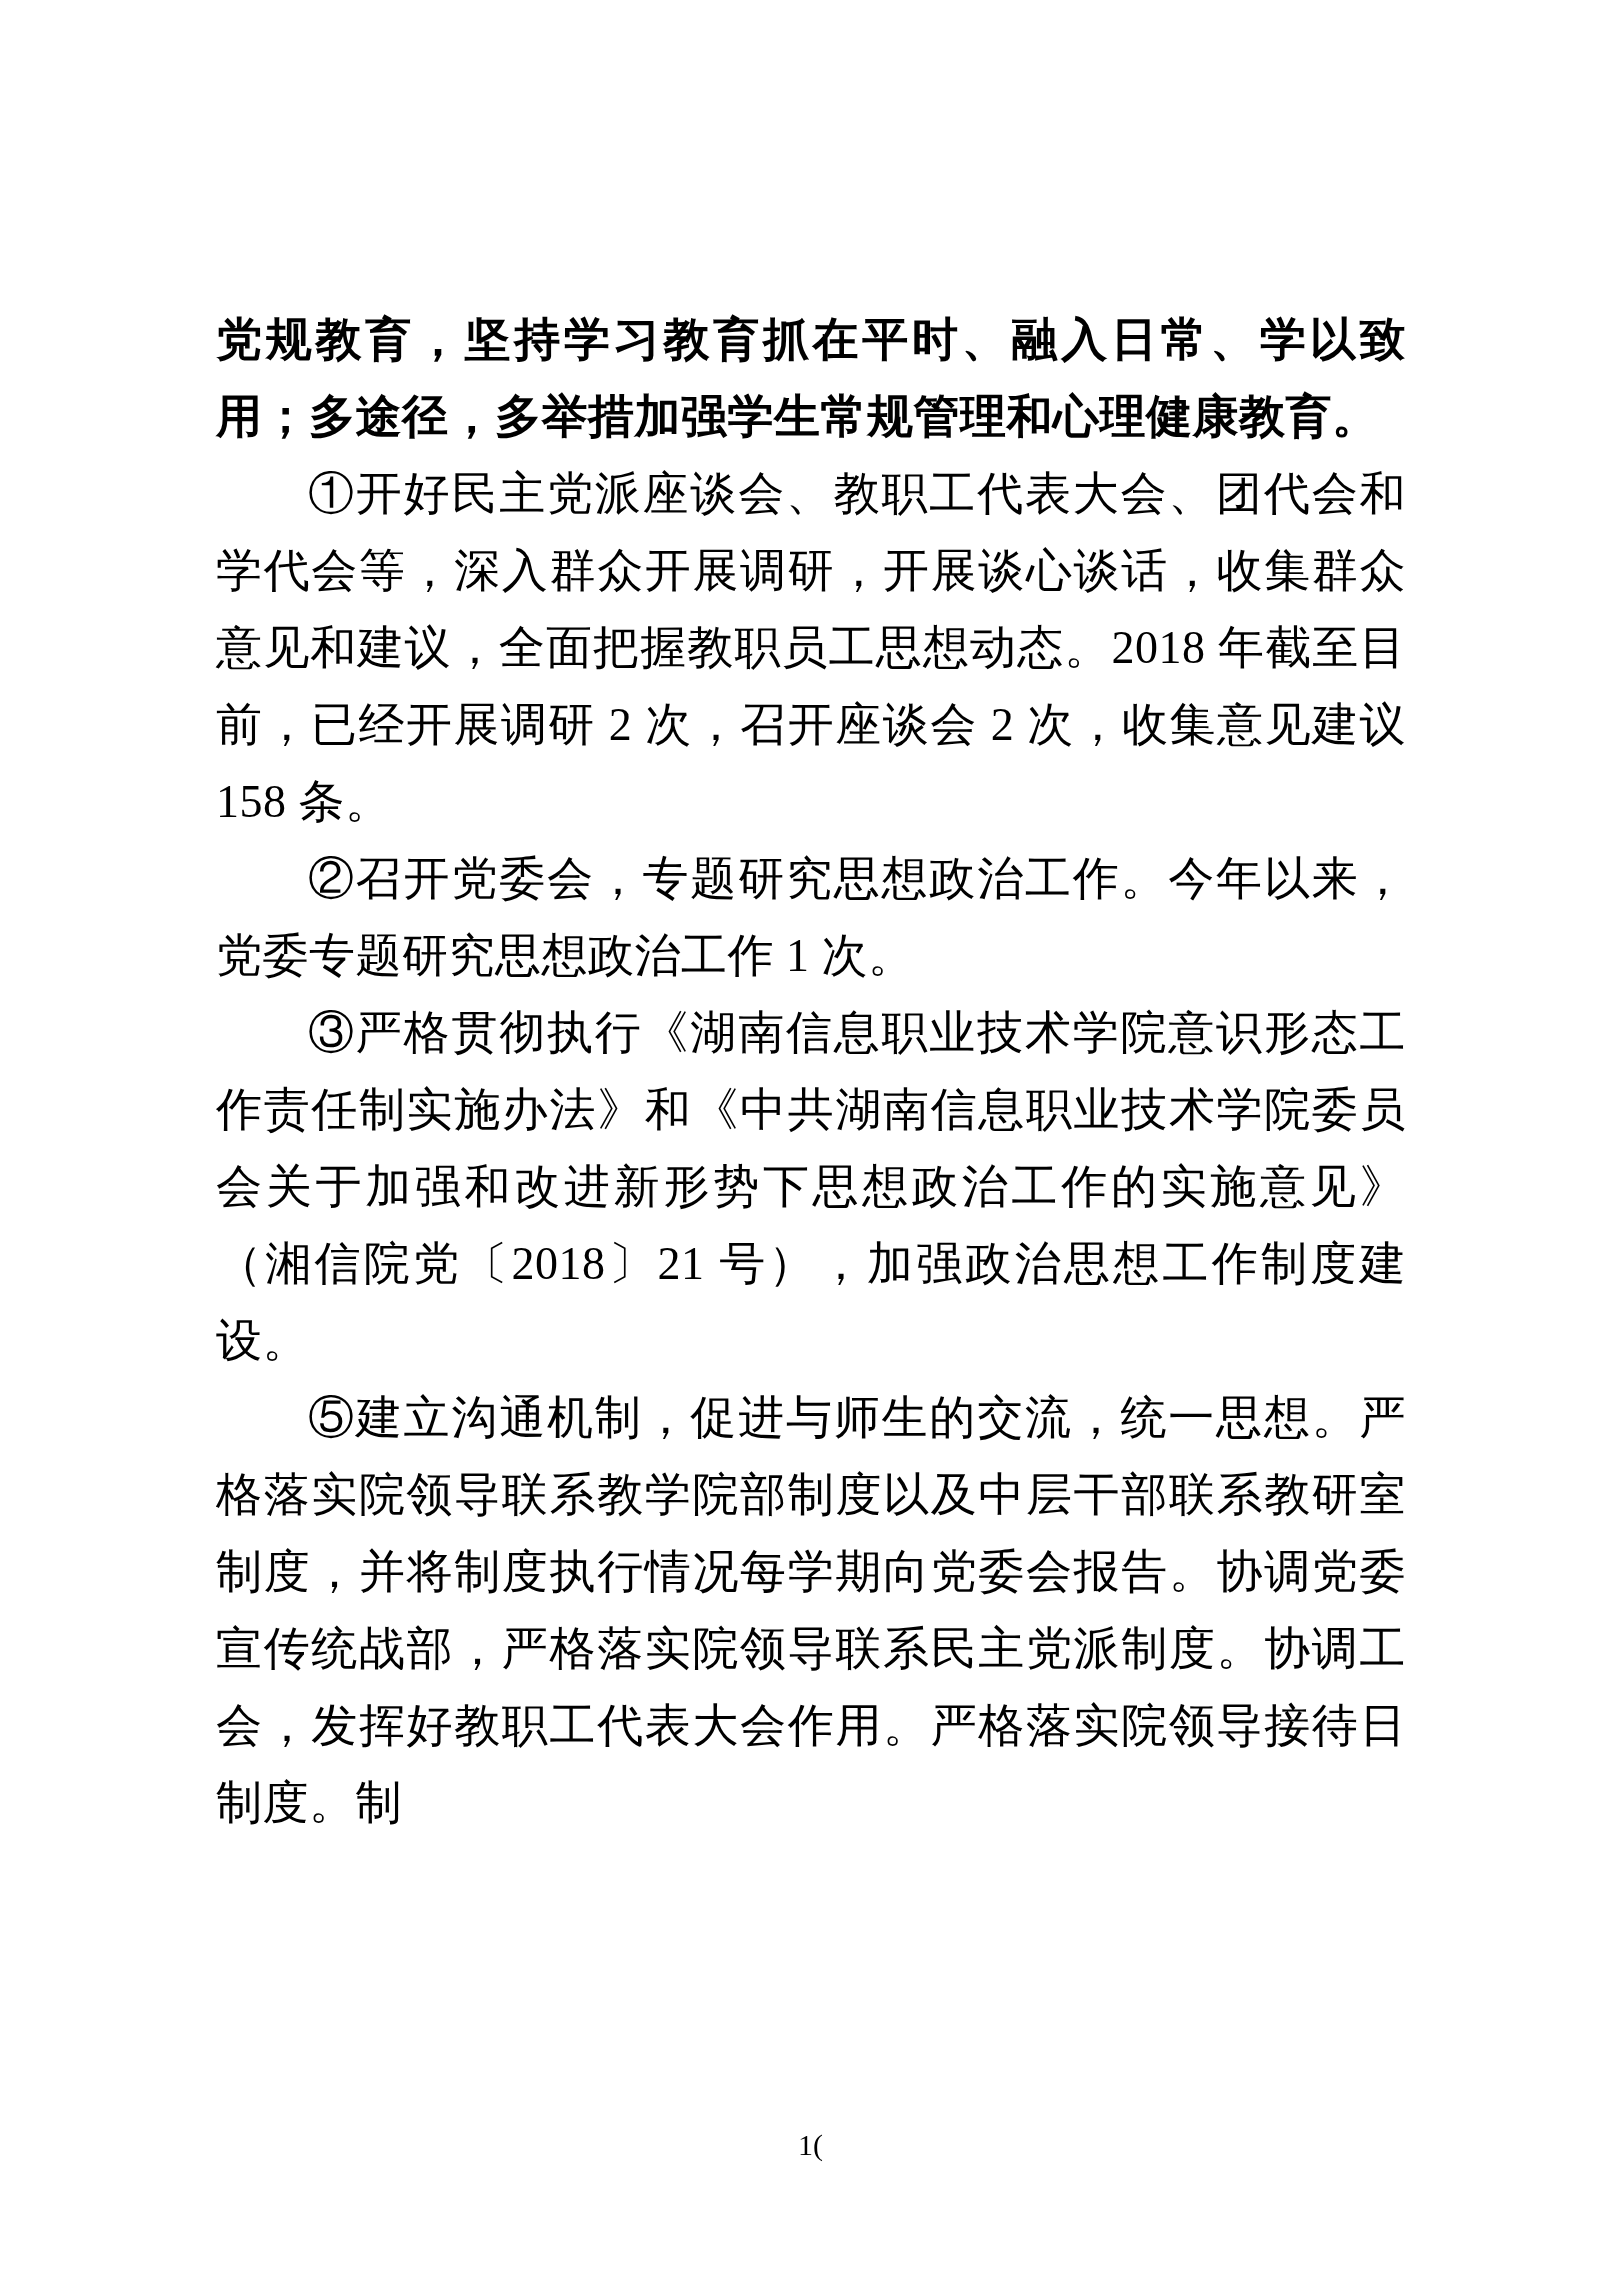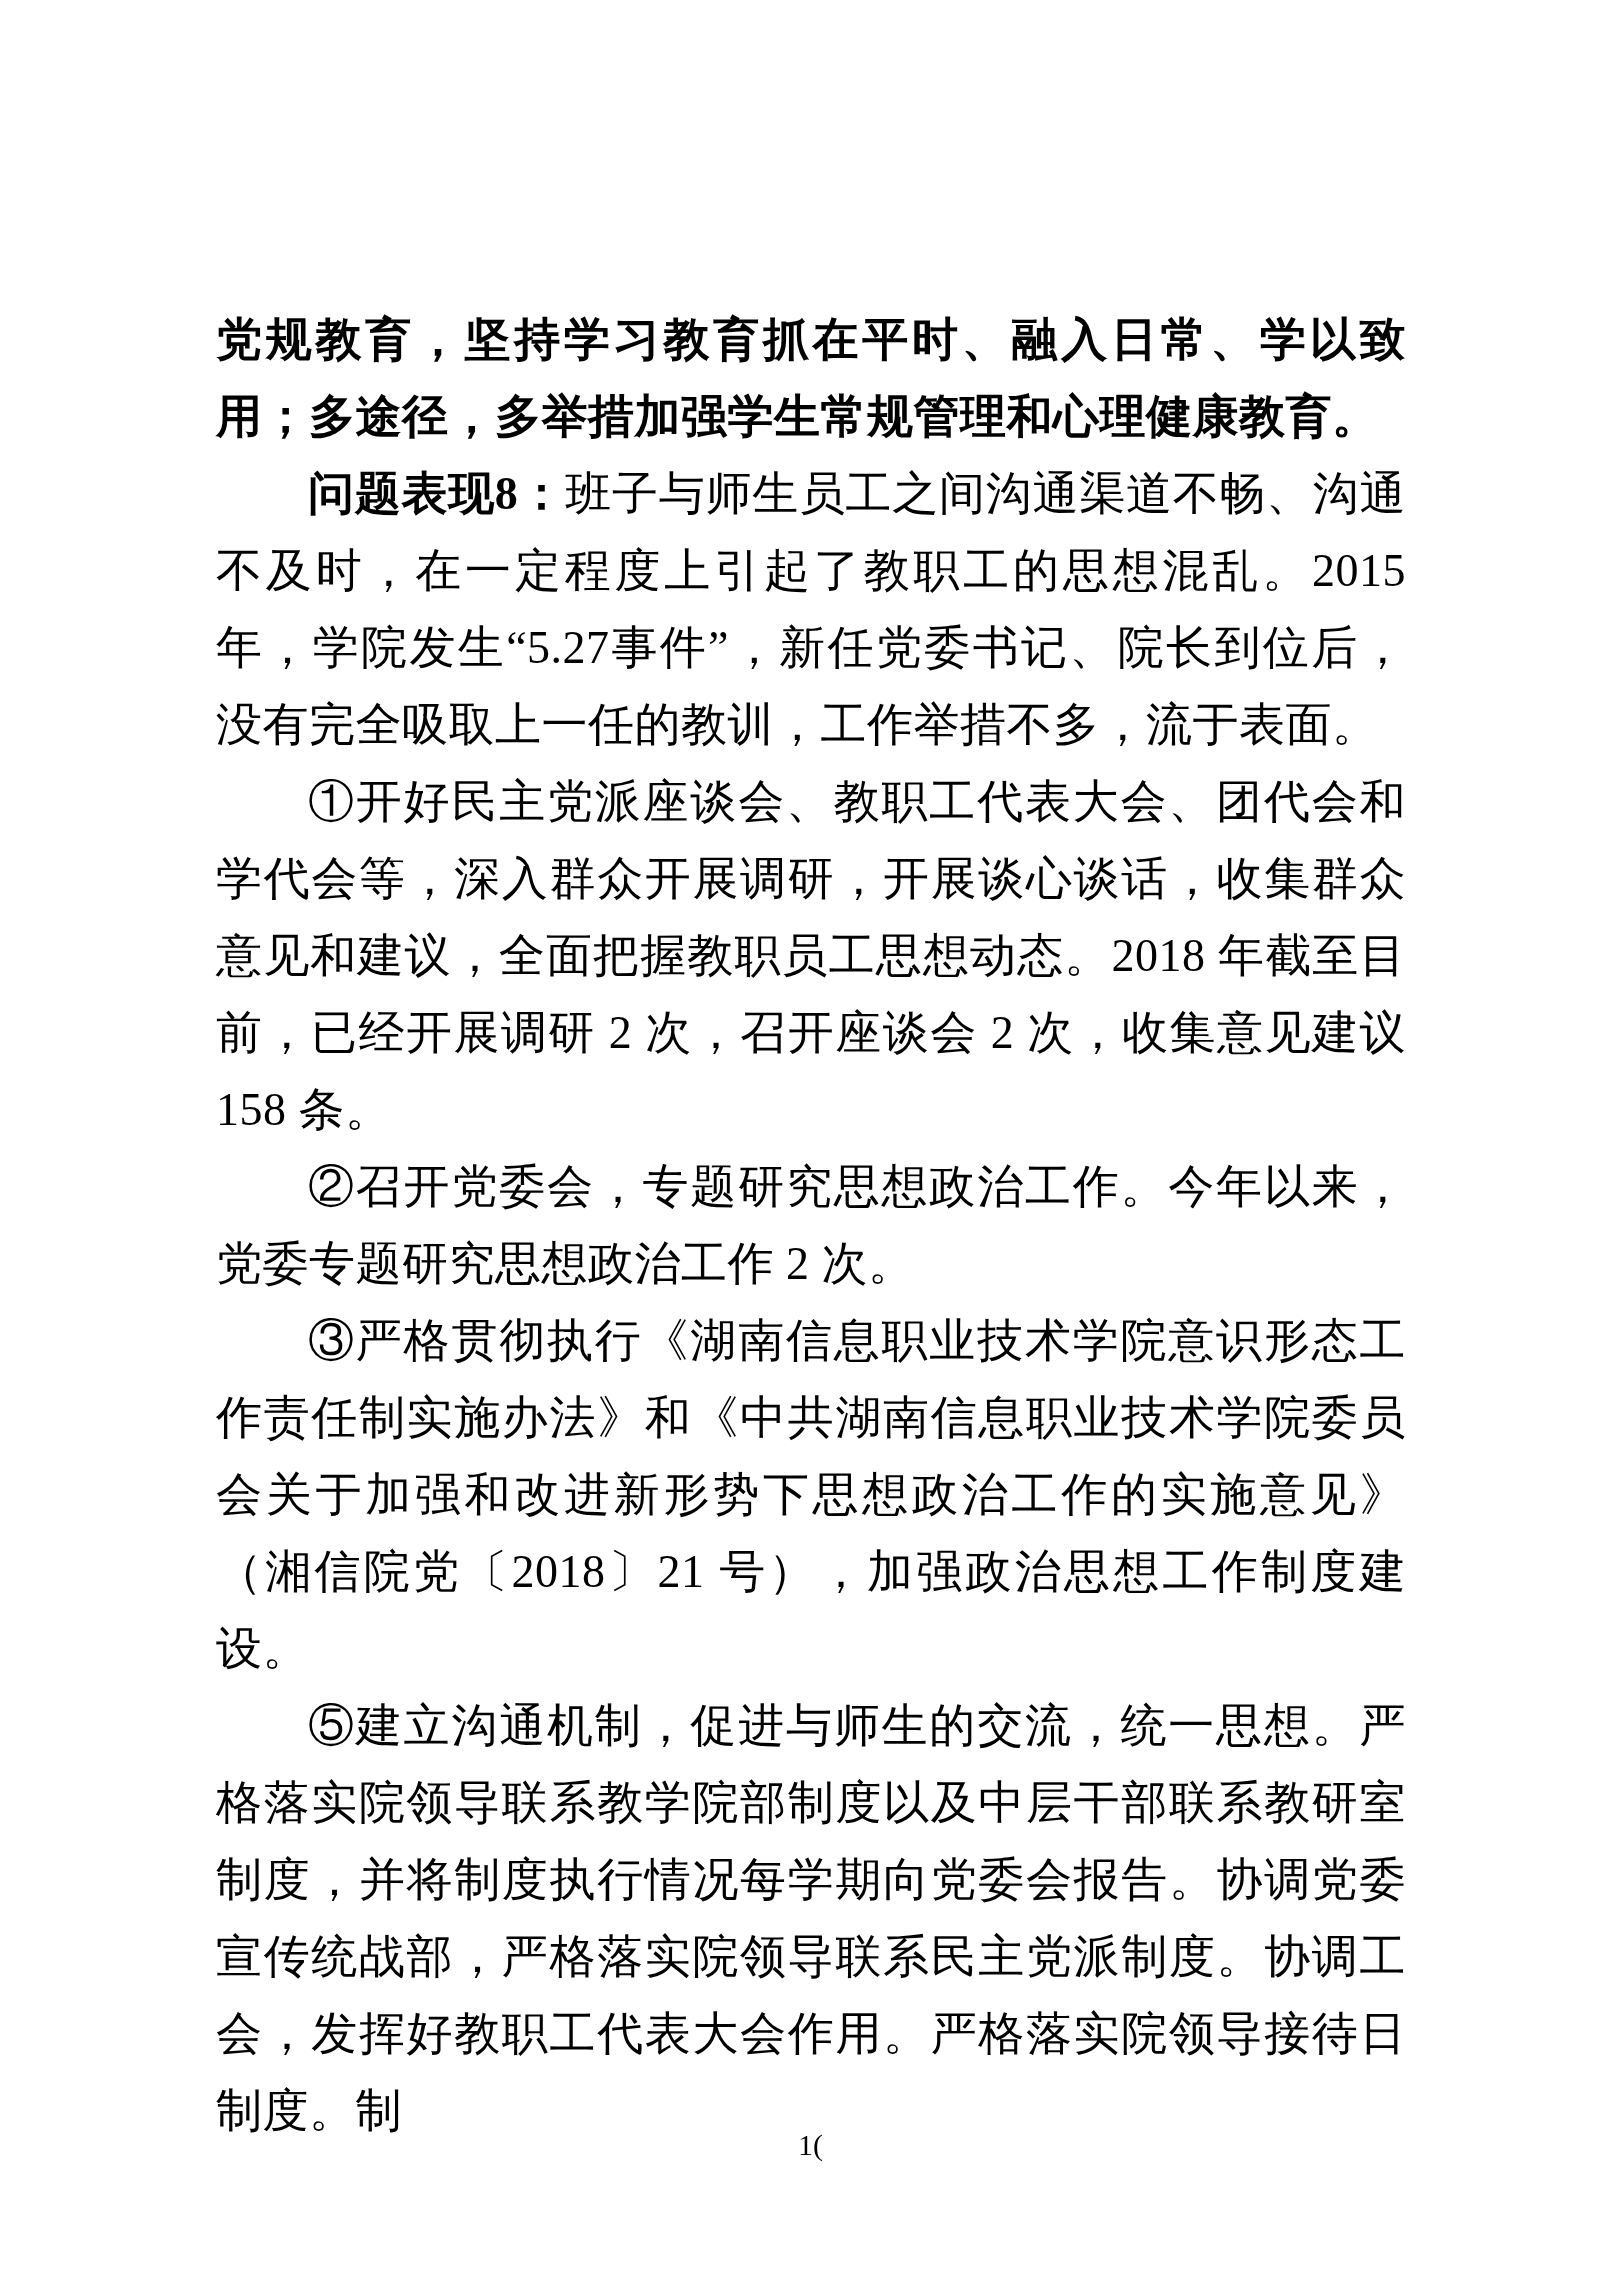--- a/index.html
+++ b/index.html
@@ -49,21 +49,20 @@
     font-size: 30px;
     line-height: 39px;
   }
 </style>
 </head>
 <body>
 
 <div class="page">
   <div class="body-text">
     <p class="bold">党规教育，坚持学习教育抓在平时、融入日常、学以致用；多途径，多举措加强学生常规管理和心理健康教育。</p>
-    <p class="indent"><span class="bold">问题表现8：</span><span>班子与师生员工之间沟通渠道不畅、沟通不及时，在一定程度上引起了教职工的思想混乱。2015年，学院发生“5.27事件”，新任党委书记、院长到位后，没有完全吸取上一任的教训，工作举措不多，流于表面。</span></p>
     <p class="indent">①开好民主党派座谈会、教职工代表大会、团代会和学代会等，深入群众开展调研，开展谈心谈话，收集群众意见和建议，全面把握教职员工思想动态。2018 年截至目前，已经开展调研 2 次，召开座谈会 2 次，收集意见建议 158 条。</p>
-    <p class="indent">②召开党委会，专题研究思想政治工作。今年以来，党委专题研究思想政治工作 2 次。</p>
+    <p class="indent">②召开党委会，专题研究思想政治工作。今年以来，党委专题研究思想政治工作 1 次。</p>
     <p class="indent">③严格贯彻执行《湖南信息职业技术学院意识形态工作责任制实施办法》和《中共湖南信息职业技术学院委员会关于加强和改进新形势下思想政治工作的实施意见》（湘信院党〔2018〕21 号），加强政治思想工作制度建设。</p>
     <p class="indent">⑤建立沟通机制，促进与师生的交流，统一思想。严格落实院领导联系教学院部制度以及中层干部联系教研室制度，并将制度执行情况每学期向党委会报告。协调党委宣传统战部，严格落实院领导联系民主党派制度。协调工会，发挥好教职工代表大会作用。严格落实院领导接待日制度。制</p>
   </div>
   <div class="page-number">1(</div>
 </div>
 
 
 </body></html>

